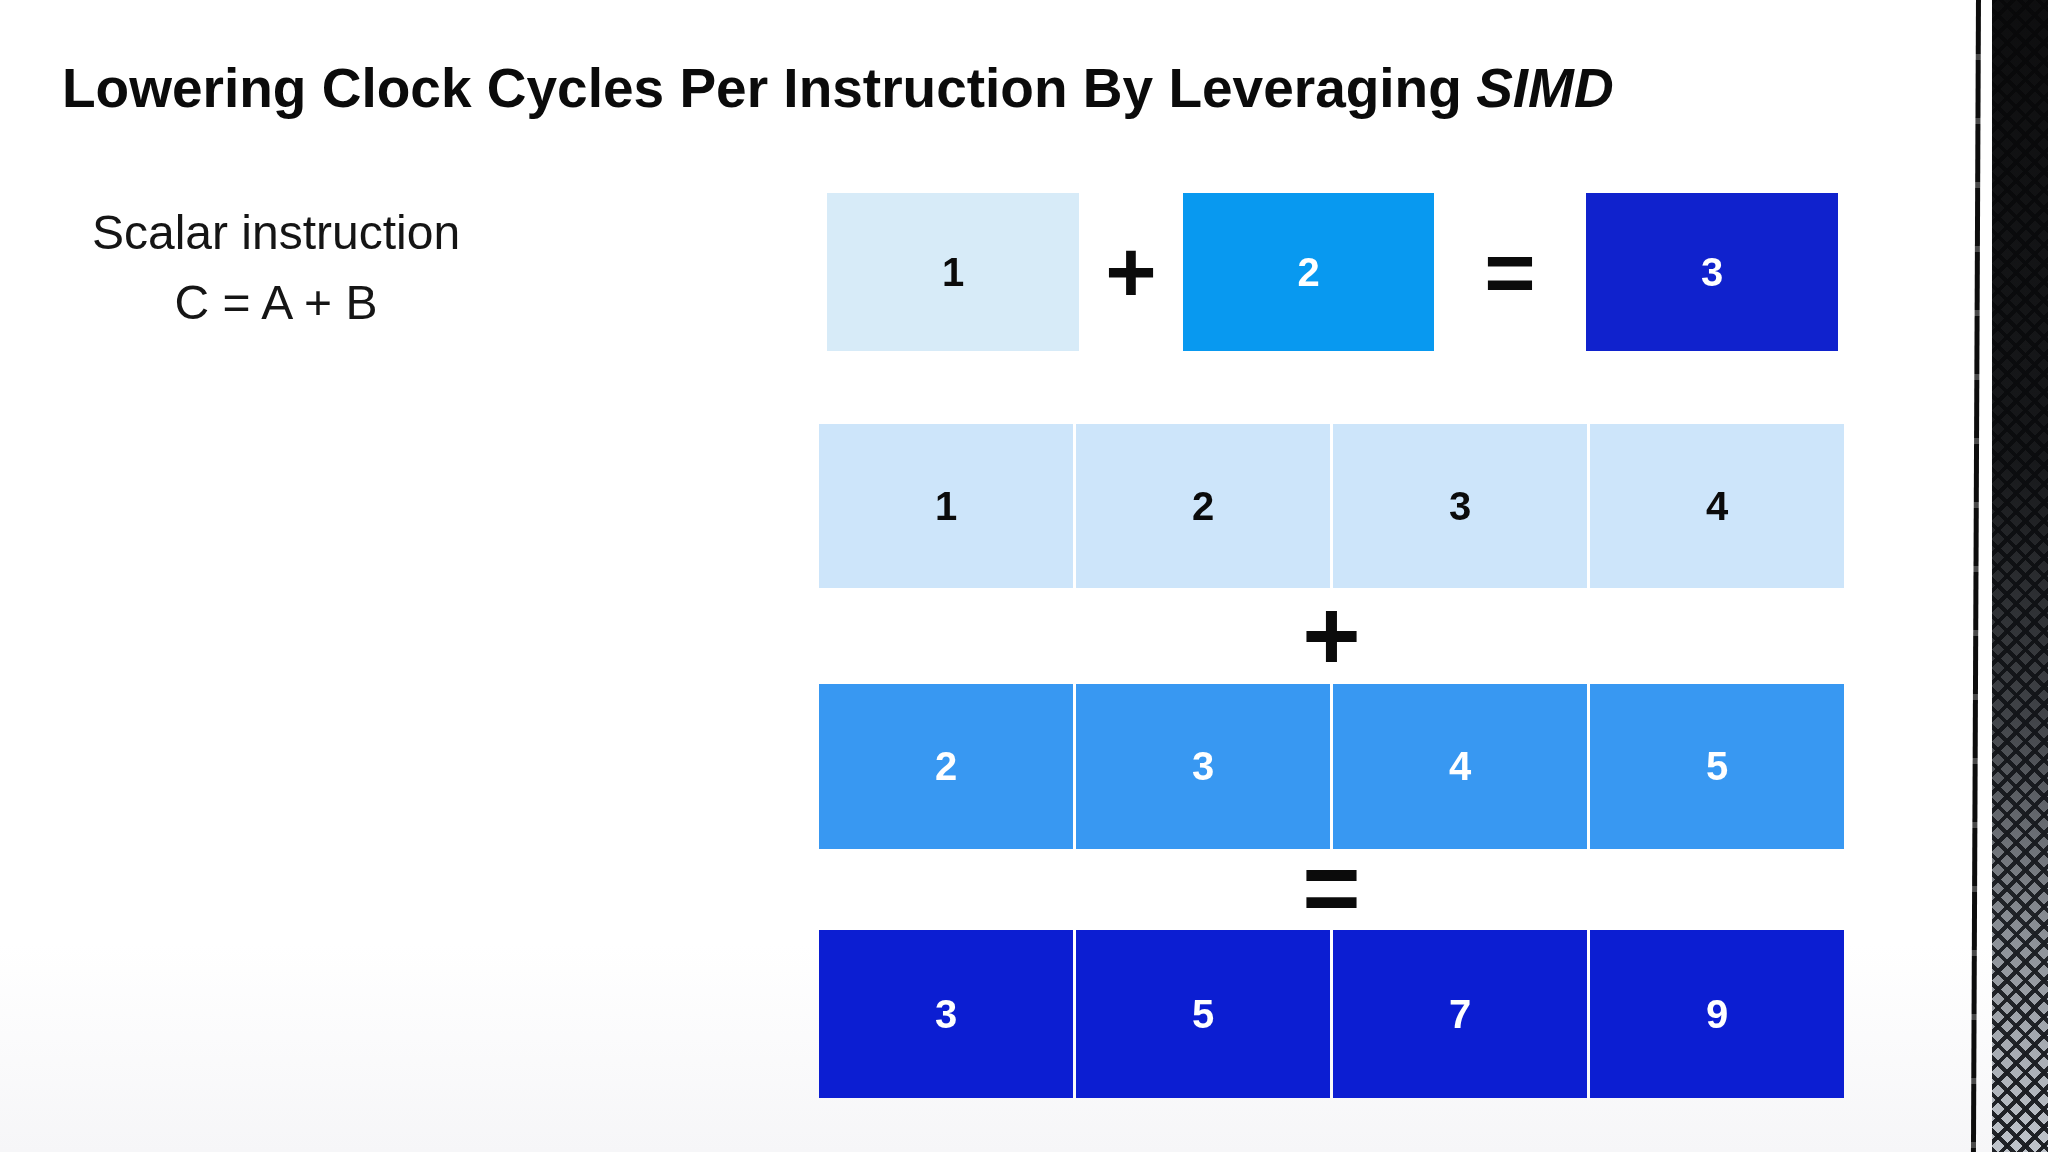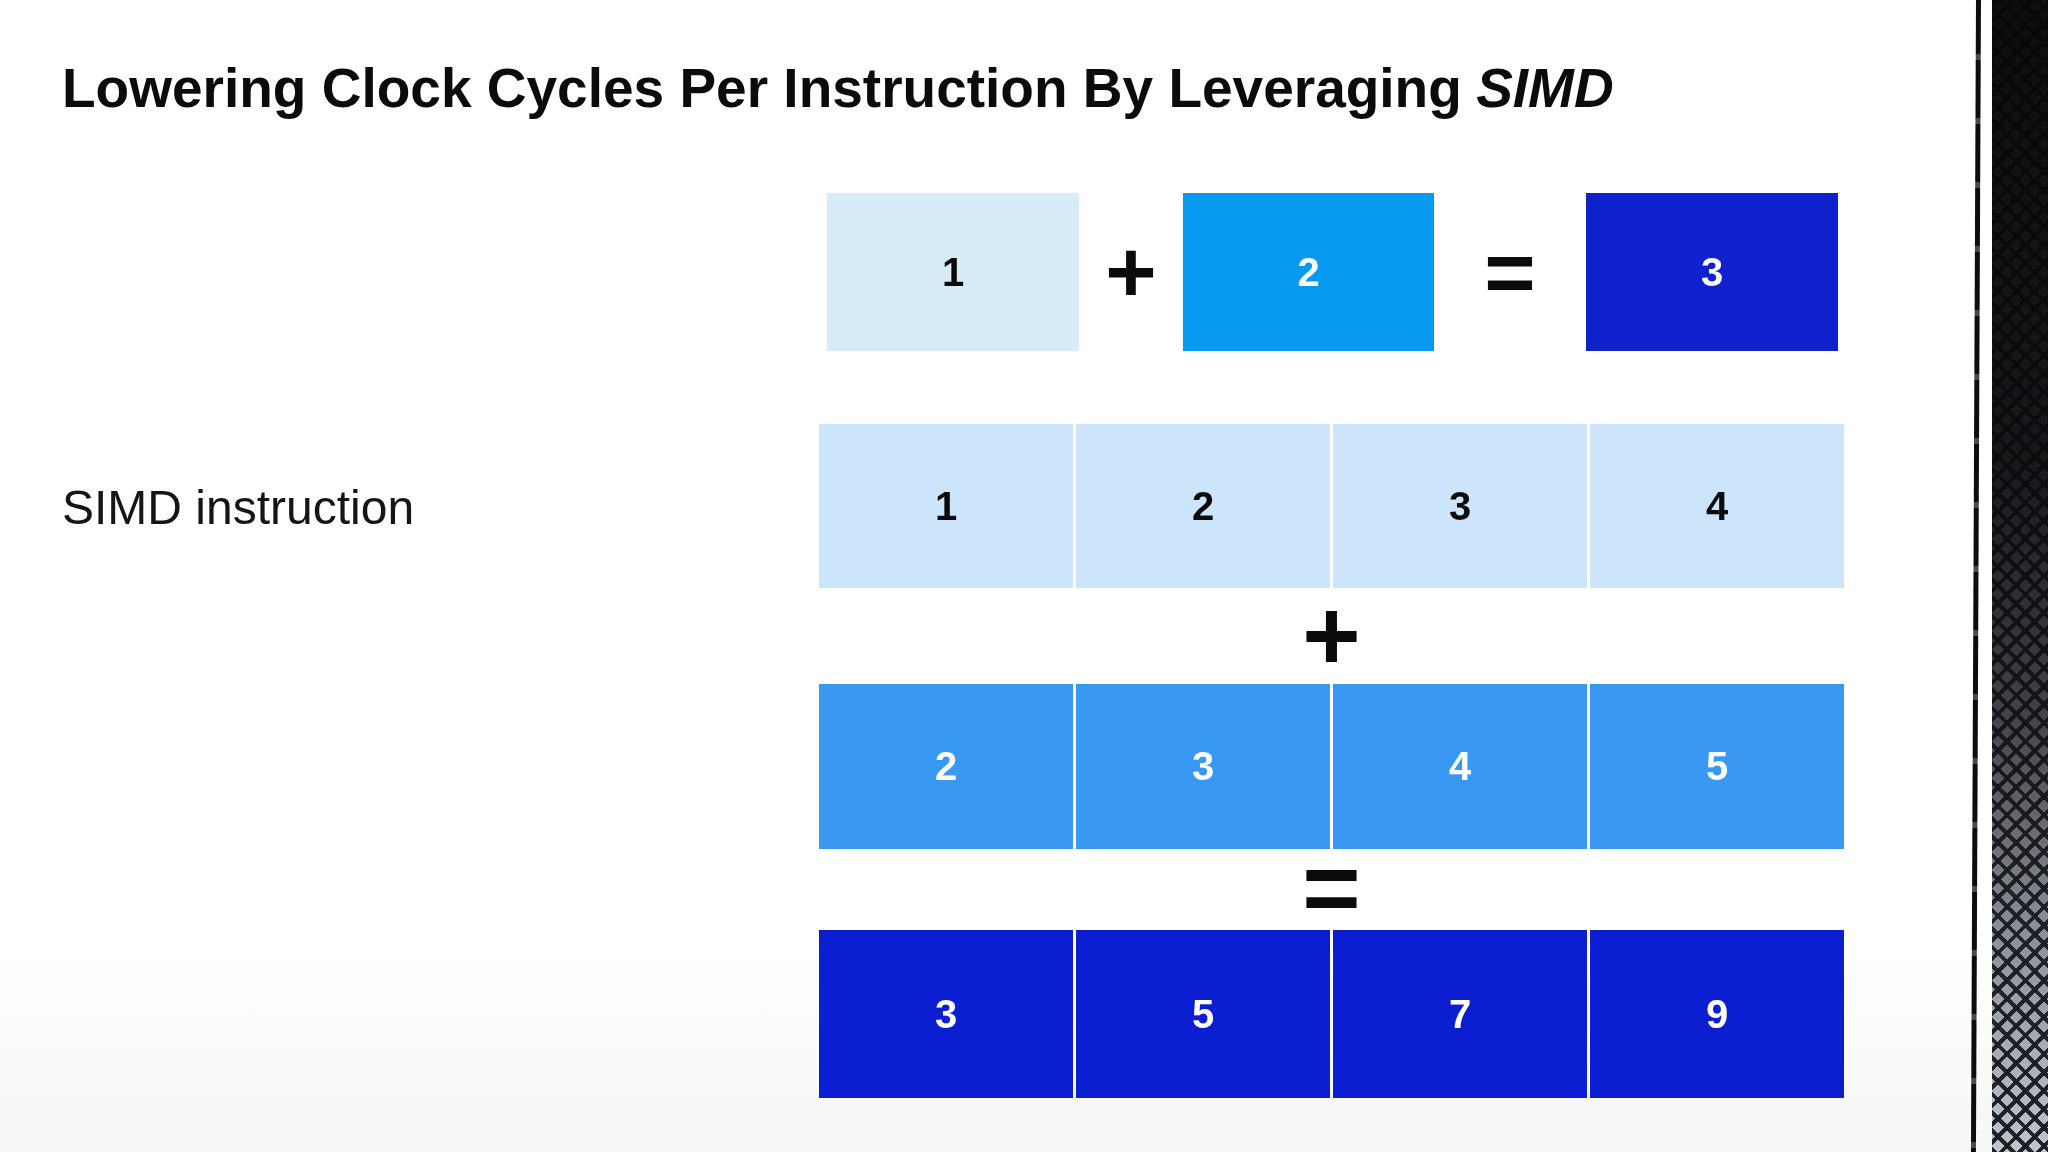--- a/index.html
+++ b/index.html
@@ -102,28 +102,31 @@
 </style>
 </head>
 <body>
 
 <div style="position:absolute; inset:0;">
 
   <h1 class="title">
     <span>Lowering Clock Cycles Per Instruction By Leveraging</span><em>SIMD</em>
   </h1>
 
+  <div class="scalar-label">
+    <div>Scalar instruction</div>
+    <div>C = A + B</div>
+  </div>
 
   <div class="sbox sbox-a">1</div>
   <div class="op-scalar op-scalar-plus">+</div>
   <div class="sbox sbox-b">2</div>
   <div class="op-scalar op-scalar-eq">=</div>
   <div class="sbox sbox-c">3</div>
 
-  <div class="simd-label">SIMD instruction</div>
 
   <div class="vrow row-a">
     <div class="cell">1</div>
     <div class="cell">2</div>
     <div class="cell">3</div>
     <div class="cell">4</div>
   </div>
 
   <div class="op-row op-row-plus">+</div>
 

